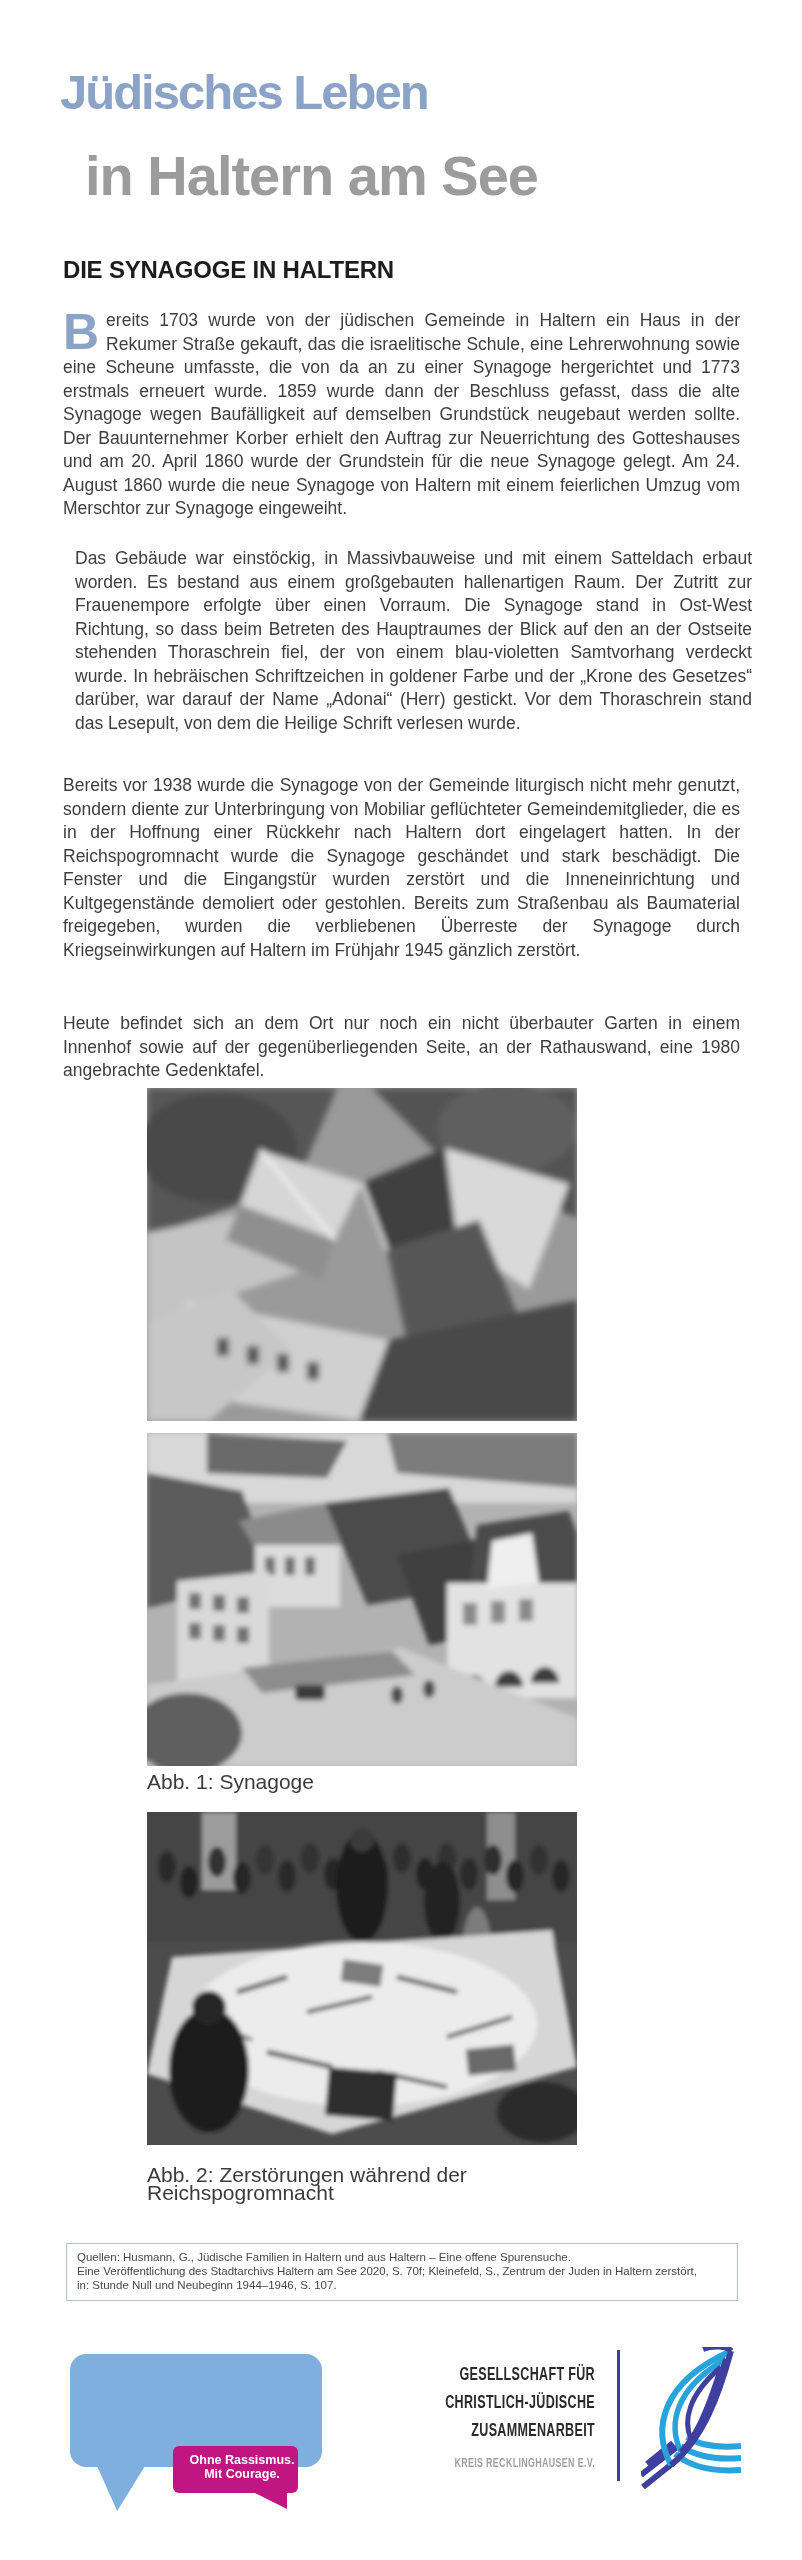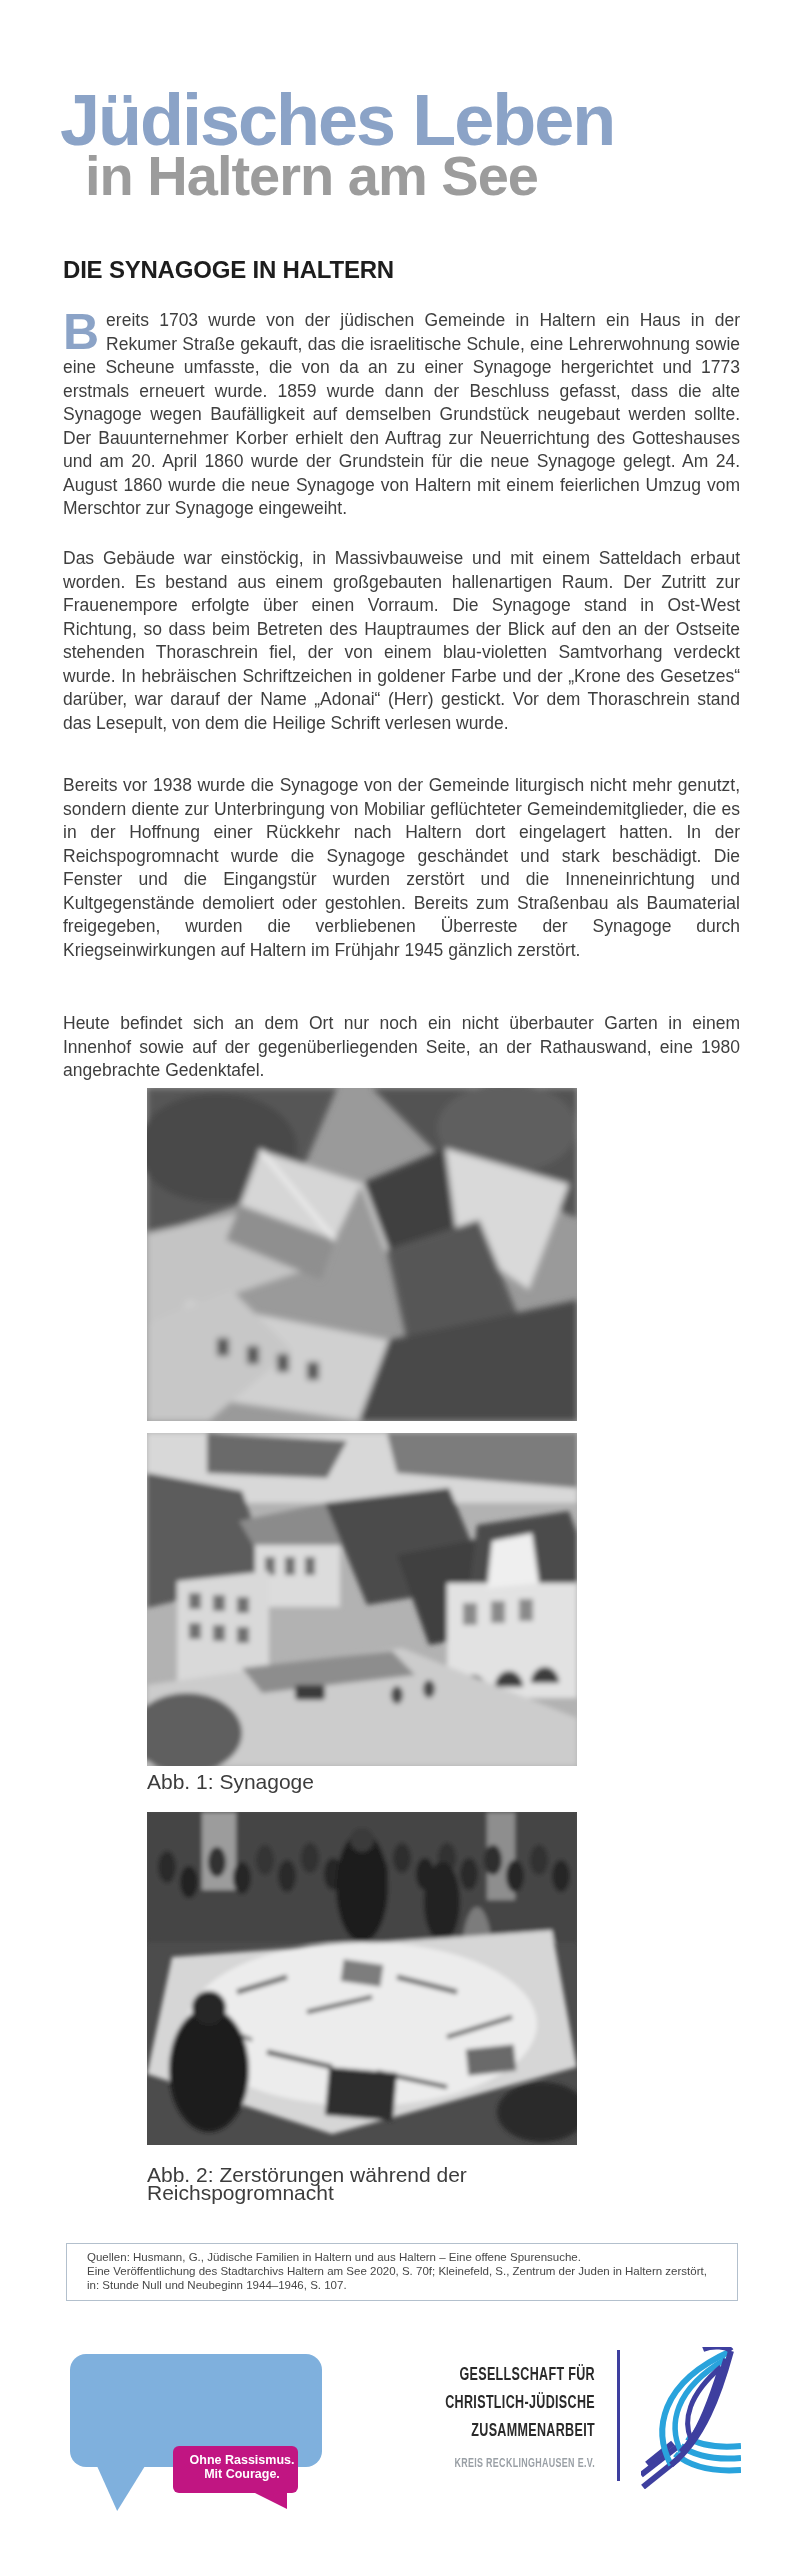--- a/index.html
+++ b/index.html
@@ -8,43 +8,43 @@
     position:relative; width:802px; height:2560px; margin:0 auto;
     background:#ffffff; overflow:hidden;
     font-family:"Liberation Sans", sans-serif;
     -webkit-font-smoothing:antialiased;
   }
   .abs { position:absolute; }
 
   
   .title1 {
     left:60px; top:52px; width:720px;
-    font-size:72px; font-weight:bold; letter-spacing:-2px;
-    color:#8ba3c7; line-height:80px; white-space:nowrap;margin-top:28px;
+    font-size:49px; font-weight:bold; letter-spacing:-2px;
+    color:#8ba3c7; line-height:80px; white-space:nowrap;
   }
   .title2 {
     left:61px; top:146px; width:720px;
     font-size:56px; font-weight:bold; letter-spacing:-1px;
     color:#9c9c9c; line-height:60px; white-space:nowrap;margin-left:24px;
   }
   .section-heading {
     left:63px; top:256px; width:700px;
     font-size:24px; font-weight:bold; letter-spacing:-0.2px;
     color:#1d1d1d;
   }
 
   
   .para {
     left:63px; width:677px;
     font-size:17.5px; line-height:23.5px;
     color:#3e3e3e; text-align:justify;
     hyphens:manual; -webkit-hyphens:manual;
   }
   .p1 { top:309px; }
-  .p2 { top:547px; }
+  .p2 { top:547px;margin-left:12px; }
   .p3 { top:774px; }
   .p4 { top:1012px; }
   .dropcap {
     float:left;
     font-size:50px; line-height:41px; font-weight:bold;
     color:#8ba3c7; padding:3px 7px 0 0;
   }
 
   
   .photo {
@@ -58,21 +58,21 @@
     left:147px; width:480px;
     font-size:21px; color:#3c3c3c; line-height:18px;
   }
   .cap1 { top:1773px; }
   .cap2 { top:2152px;margin-top:14px; }
 
   
   .sources {
     left:66px; top:2243px; width:672px;
     border:1.5px solid #b3c0cd;
-    padding:7px 14px 8px 20px;
+    padding:7px 14px 8px 10px;
     font-size:11.5px; line-height:13.8px; color:#474747;
   }
 
   
   .school { left:70px; top:2354px; width:260px; height:160px; }
   .bubble-blue {
     position:absolute; left:0; top:0; width:252px; height:113px;
     background:#7fb0dd; border-radius:16px;
   }
   .bubble-blue-tail {

